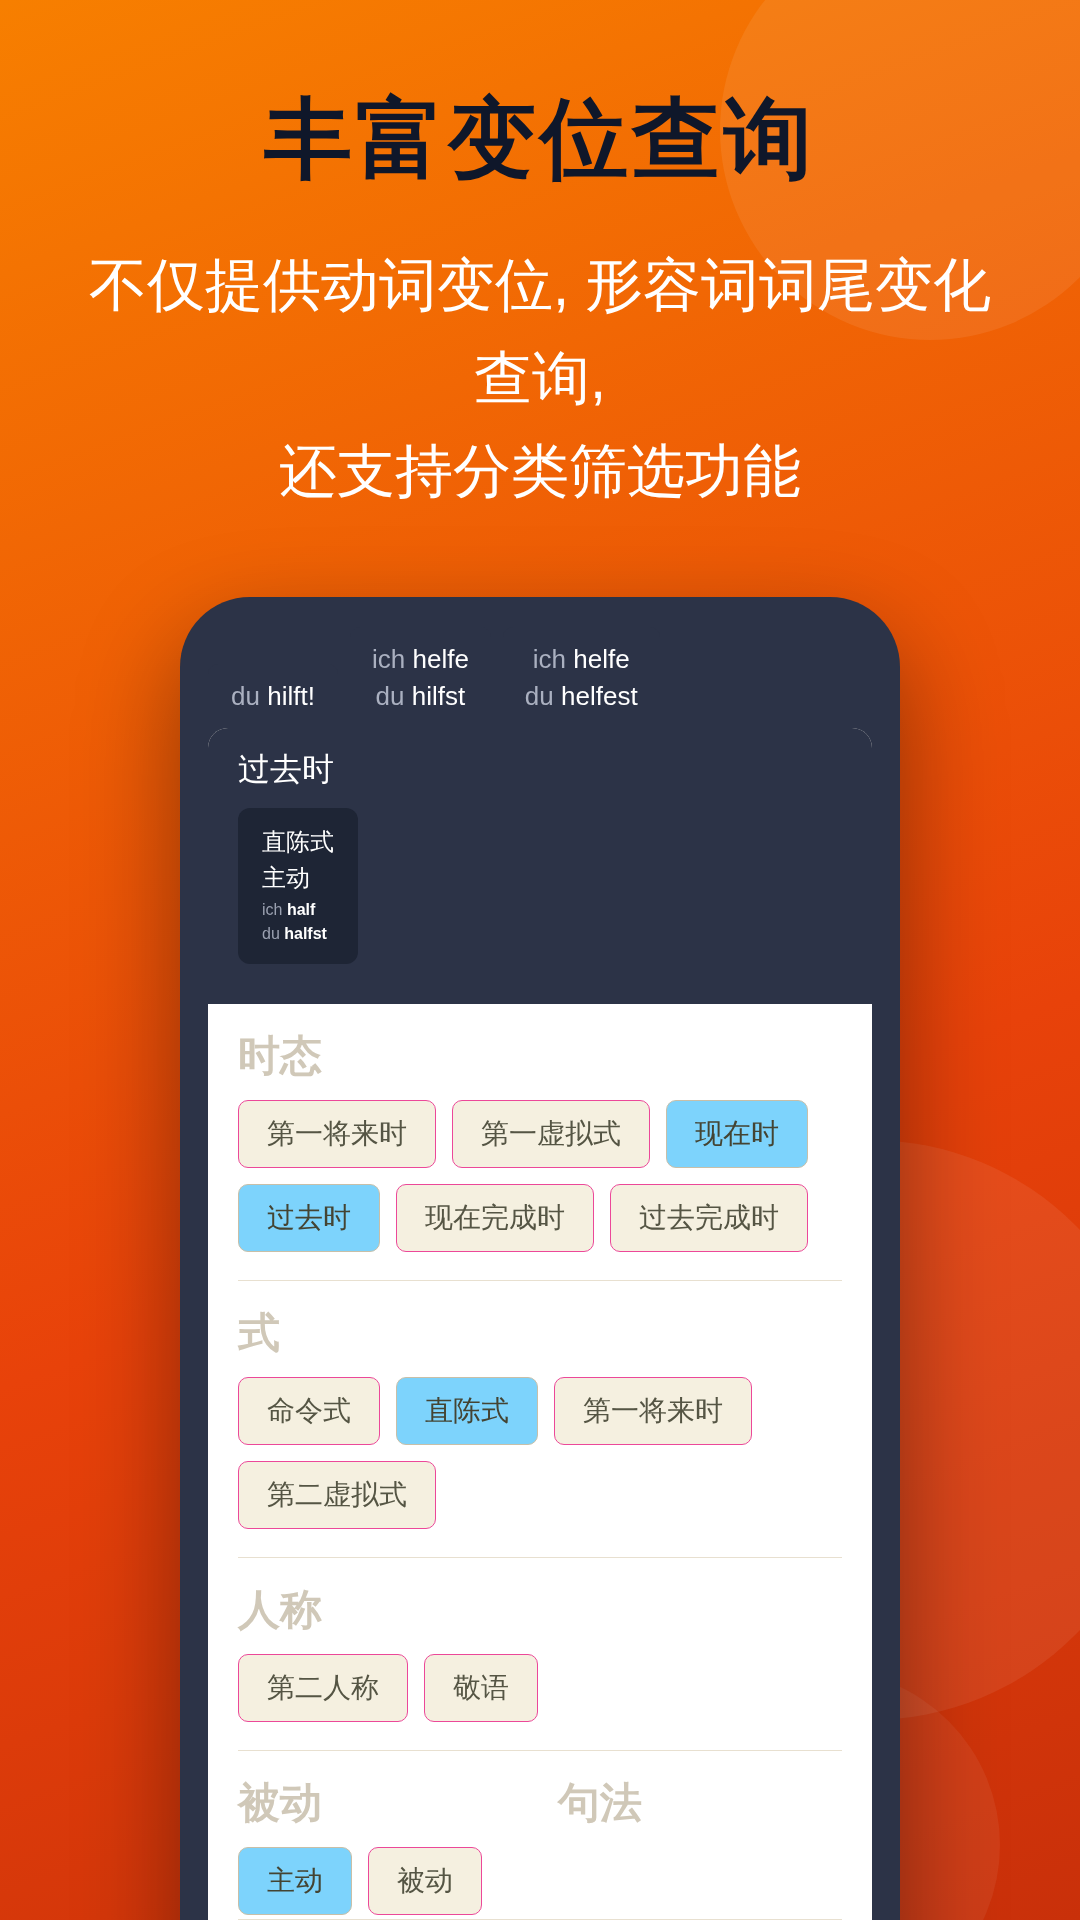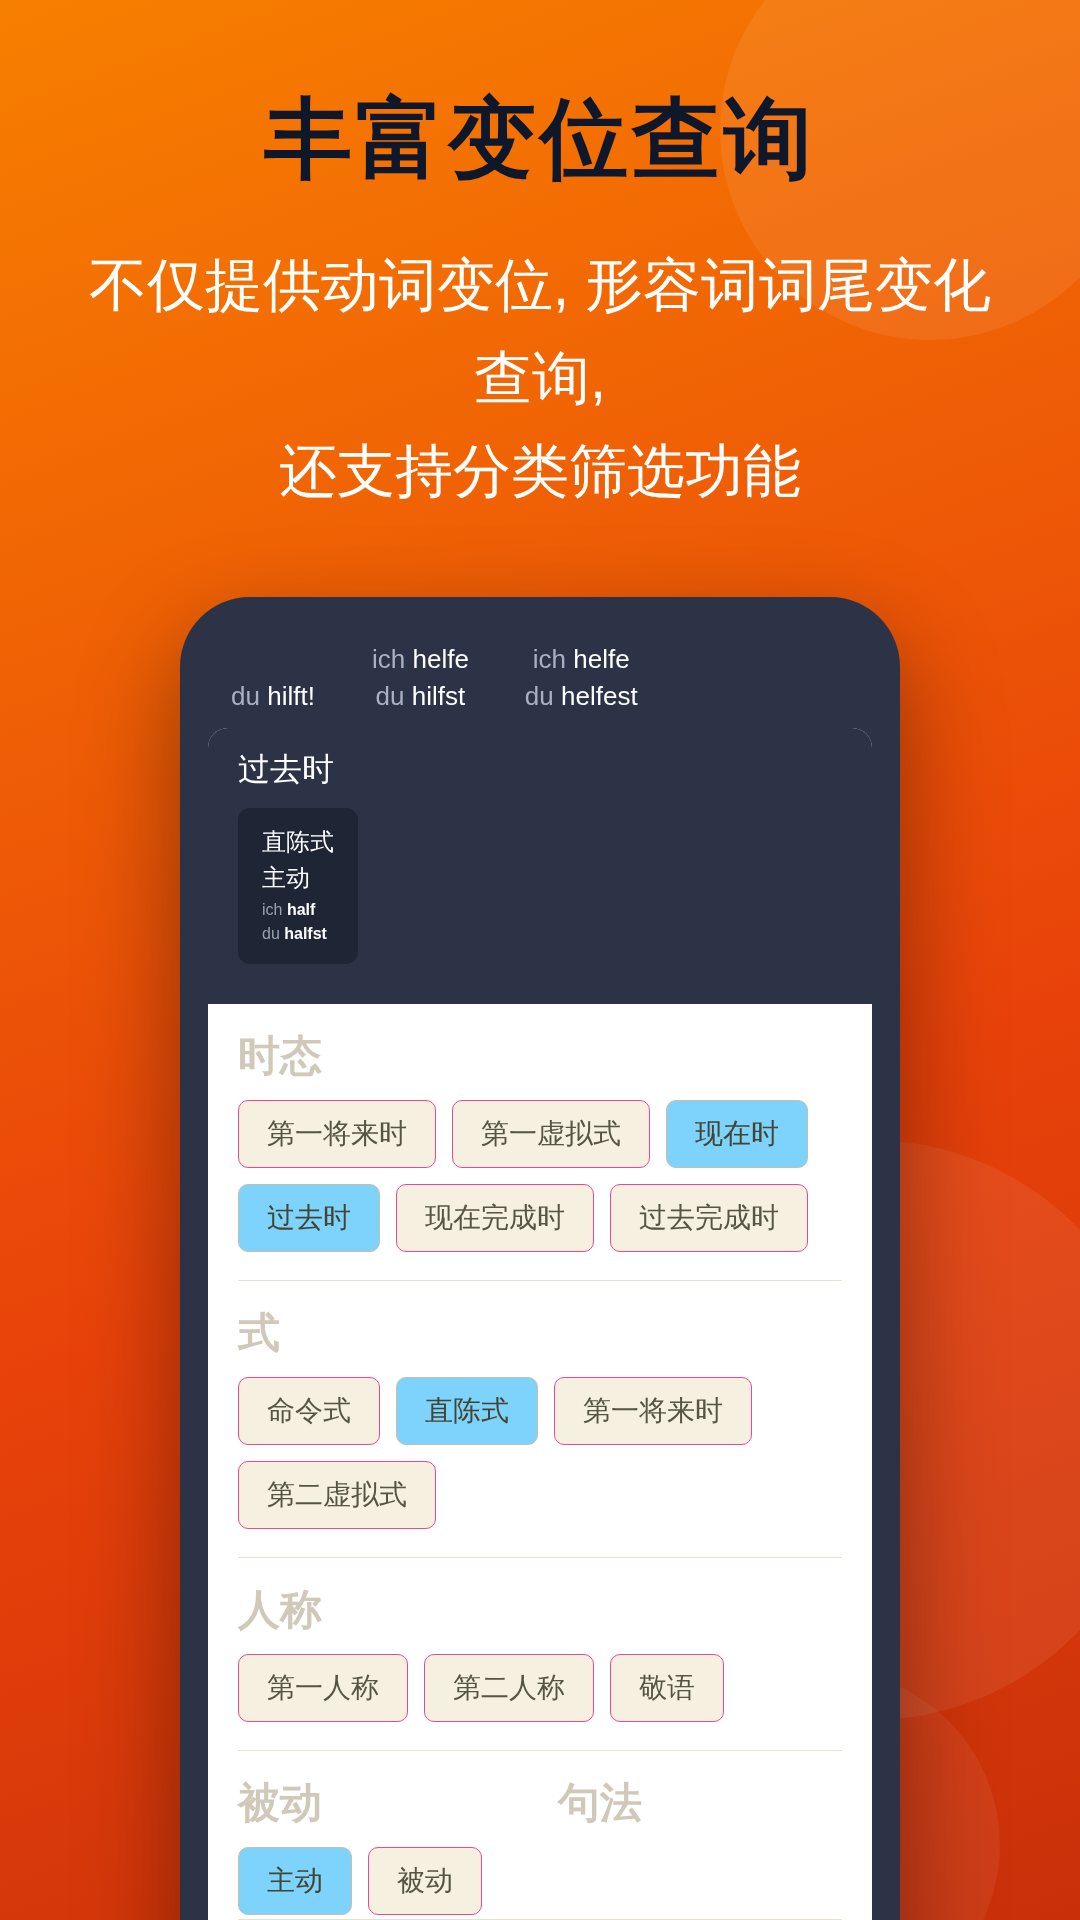--- a/index.html
+++ b/index.html
@@ -287,21 +287,20 @@
             <div class="filter-chip">第一将来时</div>
             <div class="filter-chip">第二虚拟式</div>
           </div>
         </div>
 
         <div class="divider"></div>
 
         <div class="filter-section">
           <div class="filter-section-title">人称</div>
           <div class="filter-chips">
-            <div class="filter-chip">第一人称</div>
             <div class="filter-chip">第二人称</div>
             <div class="filter-chip">敬语</div>
           </div>
         </div>
 
         <div class="divider"></div>
 
         <div class="two-col-row">
           <div class="two-col-item">
             <div class="filter-section-title">被动</div>

